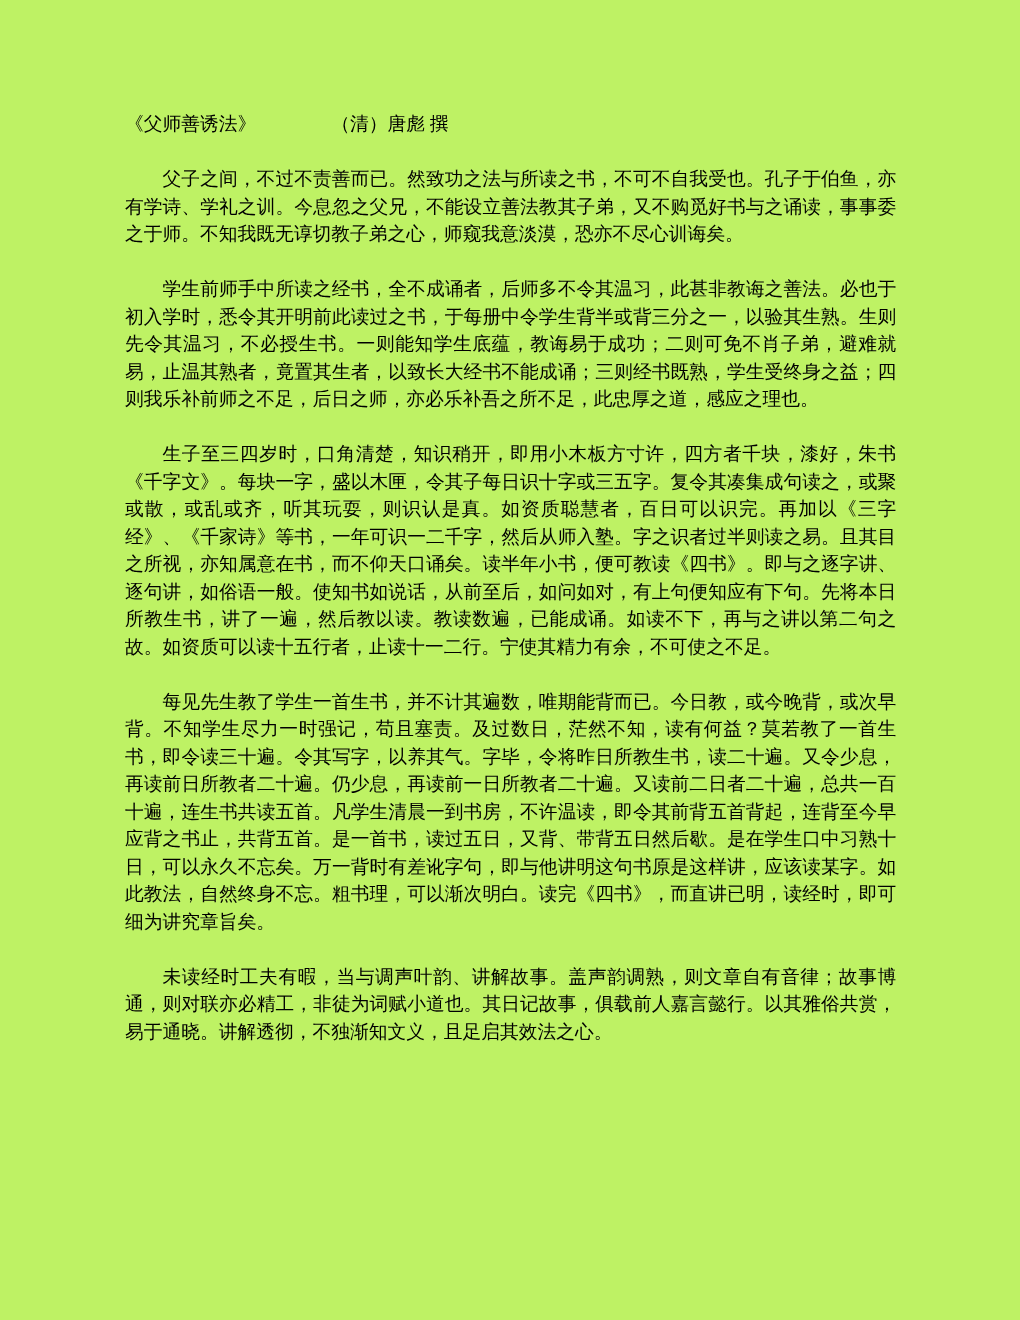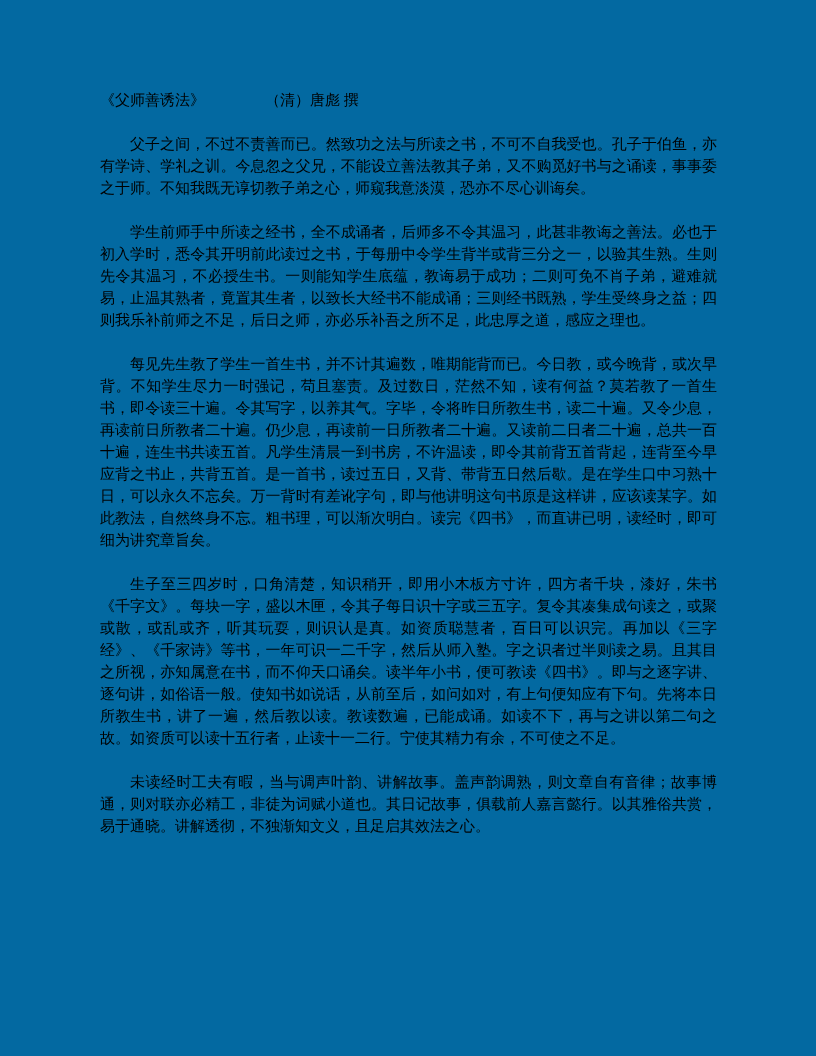--- a/index.html
+++ b/index.html
@@ -4,21 +4,21 @@
 <style>
   html, body {
     margin: 0;
     padding: 0;
     background: #ffffff;
   }
   .page {
     position: relative;
     width: 816px;
     height: 1056px;
-    background: #0369a1;
+    background: #bef264;
     overflow: hidden;
     font-family: "Liberation Serif", "DejaVu Serif", serif;
     color: #000000;
   }
   .content {
     position: absolute;
     left: 100px;
     top: 89px;
     width: 617px;
     font-size: 15px;
@@ -52,20 +52,20 @@
 
     <div>
 
         <p class="para">父子之间，不过不责善而已。然致功之法与所读之书，不可不自我受也。孔子于伯鱼，亦有学诗、学礼之训。今息忽之父兄，不能设立善法教其子弟，又不购觅好书与之诵读，事事委之于师。不知我既无谆切教子弟之心，师窥我意淡漠，恐亦不尽心训诲矣。</p>
 
 
 
 
         <p class="para">学生前师手中所读之经书，全不成诵者，后师多不令其温习，此甚非教诲之善法。必也于初入学时，悉令其开明前此读过之书，于每册中令学生背半或背三分之一，以验其生熟。生则先令其温习，不必授生书。一则能知学生底蕴，教诲易于成功；二则可免不肖子弟，避难就易，止温其熟者，竟置其生者，以致长大经书不能成诵；三则经书既熟，学生受终身之益；四则我乐补前师之不足，后日之师，亦必乐补吾之所不足，此忠厚之道，感应之理也。</p>
 
+        <p class="para">生子至三四岁时，口角清楚，知识稍开，即用小木板方寸许，四方者千块，漆好，朱书《千字文》。每块一字，盛以木匣，令其子每日识十字或三五字。复令其凑集成句读之，或聚或散，或乱或齐，听其玩耍，则识认是真。如资质聪慧者，百日可以识完。再加以《三字经》、《千家诗》等书，一年可识一二千字，然后从师入塾。字之识者过半则读之易。且其目之所视，亦知属意在书，而不仰天口诵矣。读半年小书，便可教读《四书》。即与之逐字讲、逐句讲，如俗语一般。使知书如说话，从前至后，如问如对，有上句便知应有下句。先将本日所教生书，讲了一遍，然后教以读。教读数遍，已能成诵。如读不下，再与之讲以第二句之故。如资质可以读十五行者，止读十一二行。宁使其精力有余，不可使之不足。</p>
+
         <p class="para">每见先生教了学生一首生书，并不计其遍数，唯期能背而已。今日教，或今晚背，或次早背。不知学生尽力一时强记，苟且塞责。及过数日，茫然不知，读有何益？莫若教了一首生书，即令读三十遍。令其写字，以养其气。字毕，令将昨日所教生书，读二十遍。又令少息，再读前日所教者二十遍。仍少息，再读前一日所教者二十遍。又读前二日者二十遍，总共一百十遍，连生书共读五首。凡学生清晨一到书房，不许温读，即令其前背五首背起，连背至今早应背之书止，共背五首。是一首书，读过五日，又背、带背五日然后歇。是在学生口中习熟十日，可以永久不忘矣。万一背时有差讹字句，即与他讲明这句书原是这样讲，应该读某字。如此教法，自然终身不忘。粗书理，可以渐次明白。读完《四书》，而直讲已明，读经时，即可细为讲究章旨矣。</p>
-
-        <p class="para">生子至三四岁时，口角清楚，知识稍开，即用小木板方寸许，四方者千块，漆好，朱书《千字文》。每块一字，盛以木匣，令其子每日识十字或三五字。复令其凑集成句读之，或聚或散，或乱或齐，听其玩耍，则识认是真。如资质聪慧者，百日可以识完。再加以《三字经》、《千家诗》等书，一年可识一二千字，然后从师入塾。字之识者过半则读之易。且其目之所视，亦知属意在书，而不仰天口诵矣。读半年小书，便可教读《四书》。即与之逐字讲、逐句讲，如俗语一般。使知书如说话，从前至后，如问如对，有上句便知应有下句。先将本日所教生书，讲了一遍，然后教以读。教读数遍，已能成诵。如读不下，再与之讲以第二句之故。如资质可以读十五行者，止读十一二行。宁使其精力有余，不可使之不足。</p>
 
         <p class="para">未读经时工夫有暇，当与调声叶韵、讲解故事。盖声韵调熟，则文章自有音律；故事博通，则对联亦必精工，非徒为词赋小道也。其日记故事，俱载前人嘉言懿行。以其雅俗共赏，易于通晓。讲解透彻，不独渐知文义，且足启其效法之心。</p>
       </div>
   </div>
 </div>
 
 </body></html>

